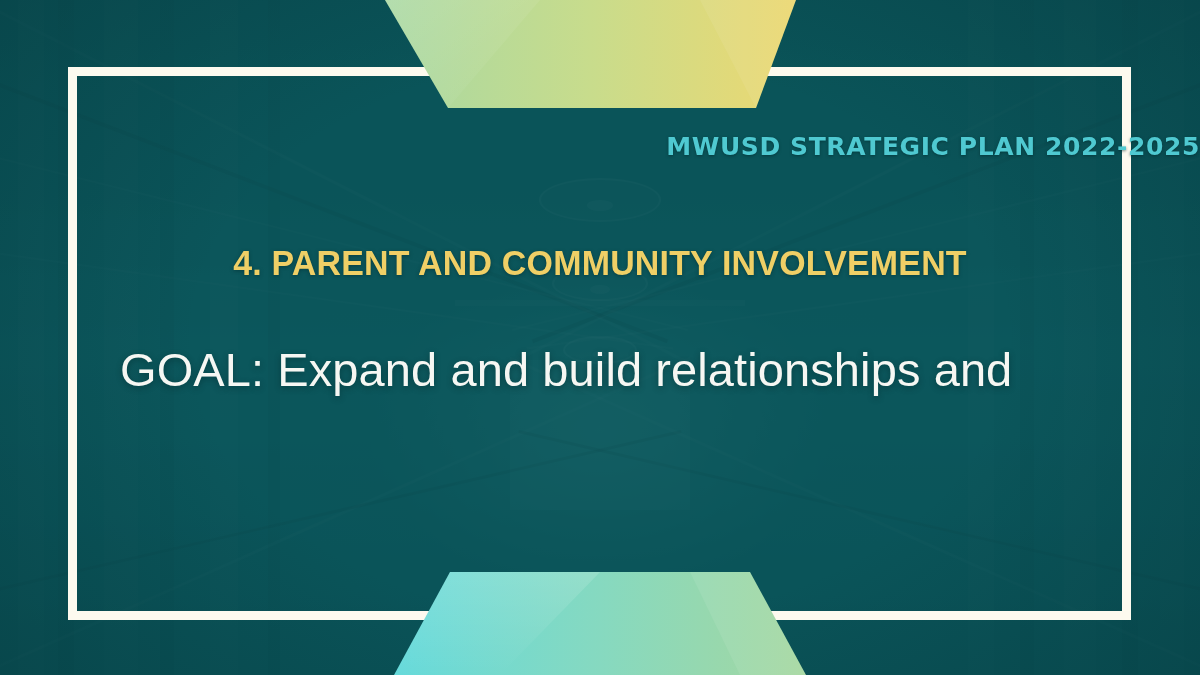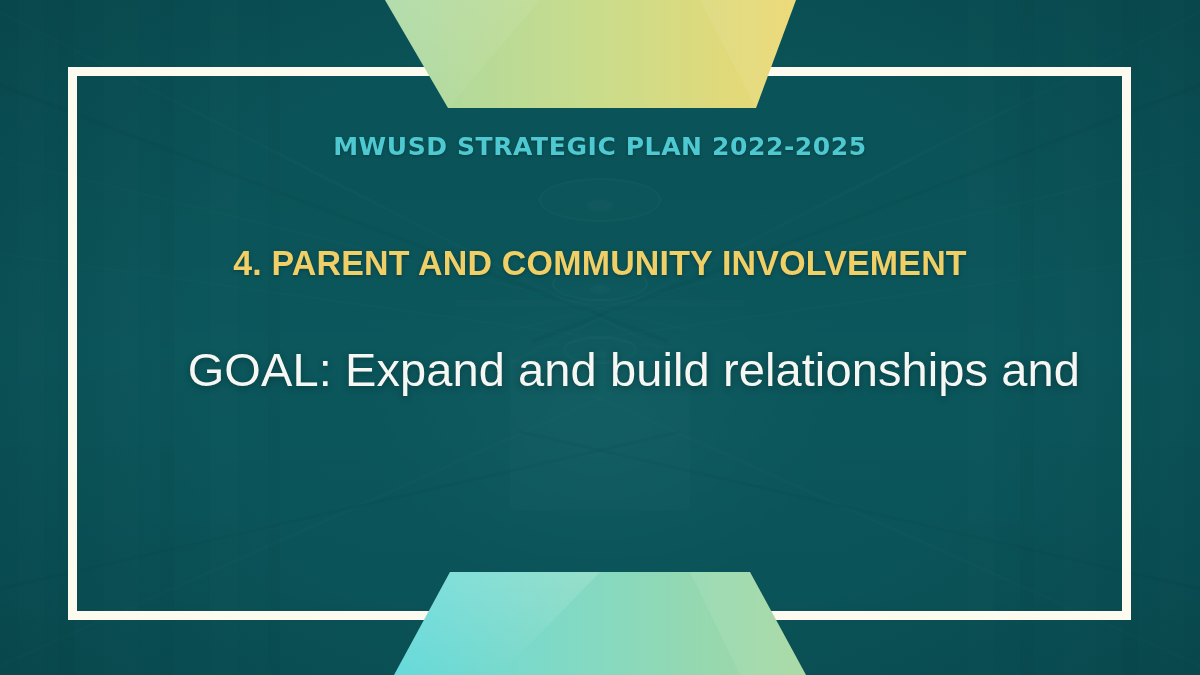--- a/index.html
+++ b/index.html
@@ -131,21 +131,21 @@
   #eyebrow {
     position: absolute;
     left: 0;
     right: 0;
     top: 132px;
     color: #4fc9d1;
     font-family: "DejaVu Sans", sans-serif;
     font-size: 25px;
     font-weight: bold;
     letter-spacing: 0.6px;
-    text-align: center;
+    text-align: right;
     text-shadow: 0 1px 3px rgba(0,40,42,0.55);
   }
 
   #heading {
     position: absolute;
     left: 0;
     right: 0;
     top: 243px;
     color: #efcf66;
     font-family: "Liberation Sans Narrow", "Liberation Sans", sans-serif;
@@ -160,21 +160,21 @@
   #goal {
     position: absolute;
     left: 120px;
     right: 120px;
     top: 337px;
     color: #f6f7f3;
     font-family: "Liberation Sans Narrow", "Liberation Sans", sans-serif;
     font-size: 47px;
     font-weight: 300;
     line-height: 66px;
-    text-align: right;
+    text-align: left;
     letter-spacing: 0.1px;
     text-shadow: 0 2px 6px rgba(0,35,38,0.45);
   }
 </style>
 </head>
 <body>
 
 <div id="slide">
 
   <div class="photo-layer">

